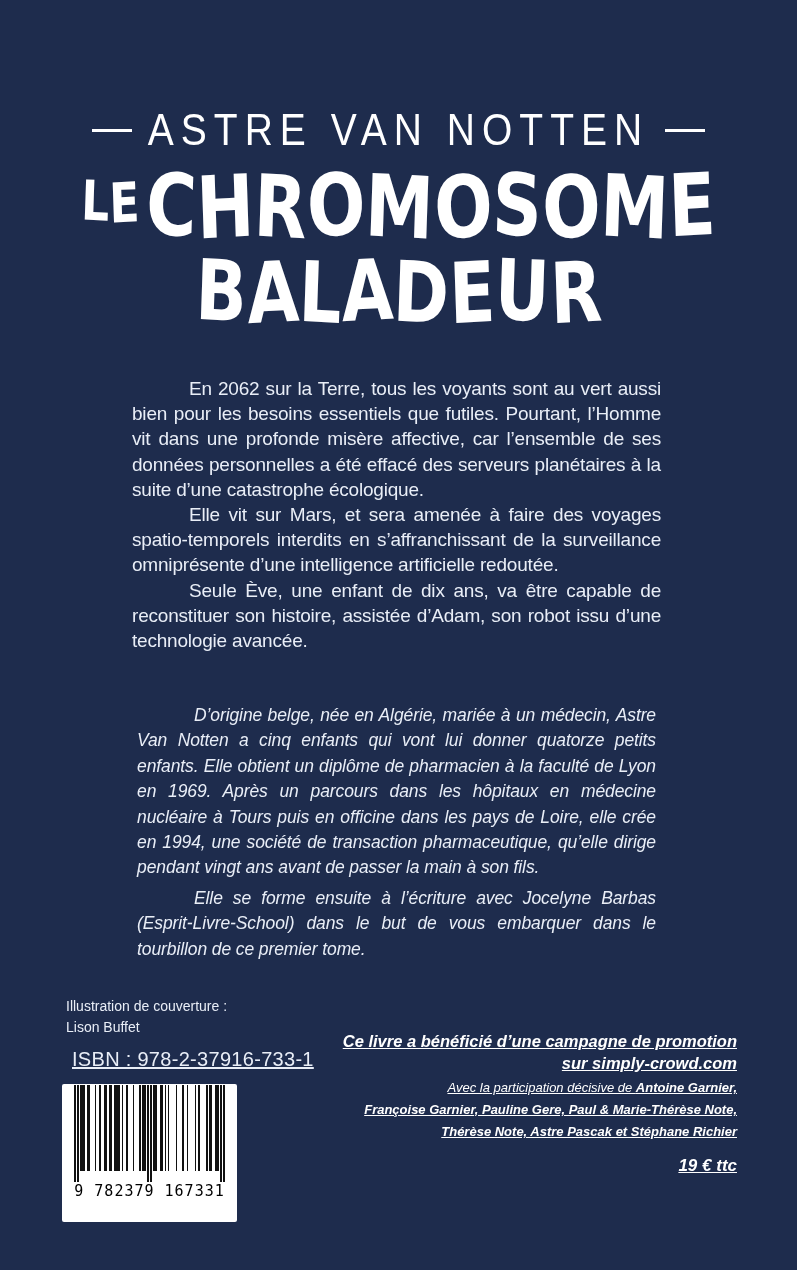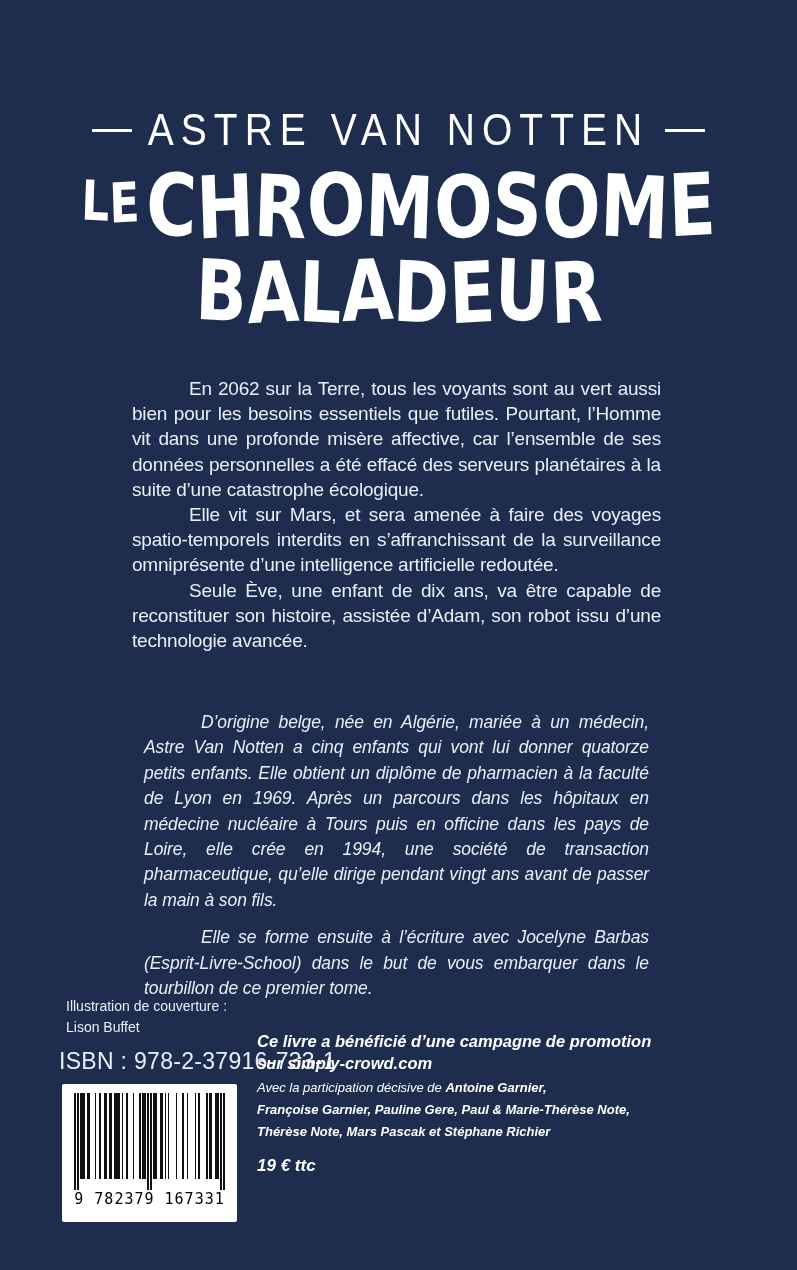--- a/index.html
+++ b/index.html
@@ -32,38 +32,38 @@
     color:var(--text,#e9eef7);font-size:19px;line-height:25.2px;
     text-align:justify;letter-spacing:-0.2px;
   }
   .synopsis p{margin:0;text-indent:57px;}
   
   .bio{
     position:absolute;top:698px;left:132px;width:529px;
     color:var(--text,#e9eef7);font-size:17.5px;line-height:25.4px;
     font-style:italic;text-align:justify;letter-spacing:-0.1px;
   }
-  .bio p{margin:12px;text-indent:57px;}
+  .bio p{margin:5px;text-indent:57px;}
   
   .credit{position:absolute;left:66px;top:996px;color:var(--text,#e9eef7);font-size:14px;line-height:21px;}
-  .isbn{position:absolute;left:59px;top:1048px;color:var(--text,#e9eef7);font-size:23px;letter-spacing:0.3px;}
+  .isbn{position:absolute;left:72px;top:1048px;color:var(--text,#e9eef7);font-size:20px;letter-spacing:0.3px;text-decoration:underline;}
   .barcode-box{
     position:absolute;left:62px;top:1084px;width:175px;height:138px;box-sizing:border-box;
     background:var(--barcode_bg,#fff);border-radius:2px;
-    display:flex;flex-direction:column;align-items:center;padding:9px 12px 5px;
+    display:flex;flex-direction:column;align-items:center;padding:1px 12px 5px;
   }
   .barcode-svg{width:100%;height:97px;display:block;}
   .barcode-digits{
     font-family:"DejaVu Sans Mono",monospace;font-size:15px;color:#000;
     letter-spacing:1px;margin-top:0px;white-space:pre;
   }
   
   .right-col{
-    position:absolute;right:60px;top:1030px;width:480px;
-    color:var(--title,#fff);font-style:italic;
+    position:absolute;right:60px;top:1030px;width:480px;text-align:right;
+    color:var(--title,#fff);font-style:italic;text-decoration:underline;
   }
   .promo{font-weight:bold;font-size:16.5px;line-height:22px;}
   .participation{margin-top:3px;font-size:13px;line-height:22px;}
   .participation .names{font-weight:bold;}
   .pricing{margin-top:11px;}
   .price{font-weight:bold;font-size:17px;line-height:24px;}
   .website{font-weight:bold;font-size:19px;line-height:26px;}
 </style>
 </head>
 <body>
@@ -149,20 +149,20 @@
   </div>
 
   <div class="right-col">
     <div class="promo">
       <div>Ce livre a bénéficié d’une campagne de promotion</div>
       <div>sur simply-crowd.com</div>
     </div>
     <div class="participation">
       <div><span>Avec la participation décisive de </span><span class="names">Antoine Garnier,</span></div>
       <div class="names">Françoise Garnier, Pauline Gere, Paul &amp; Marie-Thérèse Note,</div>
-      <div class="names">Thérèse Note, Mars Pascak et Stéphane Richier</div>
+      <div class="names">Thérèse Note, Astre Pascak et Stéphane Richier</div>
     </div>
     <div class="pricing">
       <div class="price">19 € ttc</div>
     </div>
   </div>
 
 </div>
 
 </body></html>

